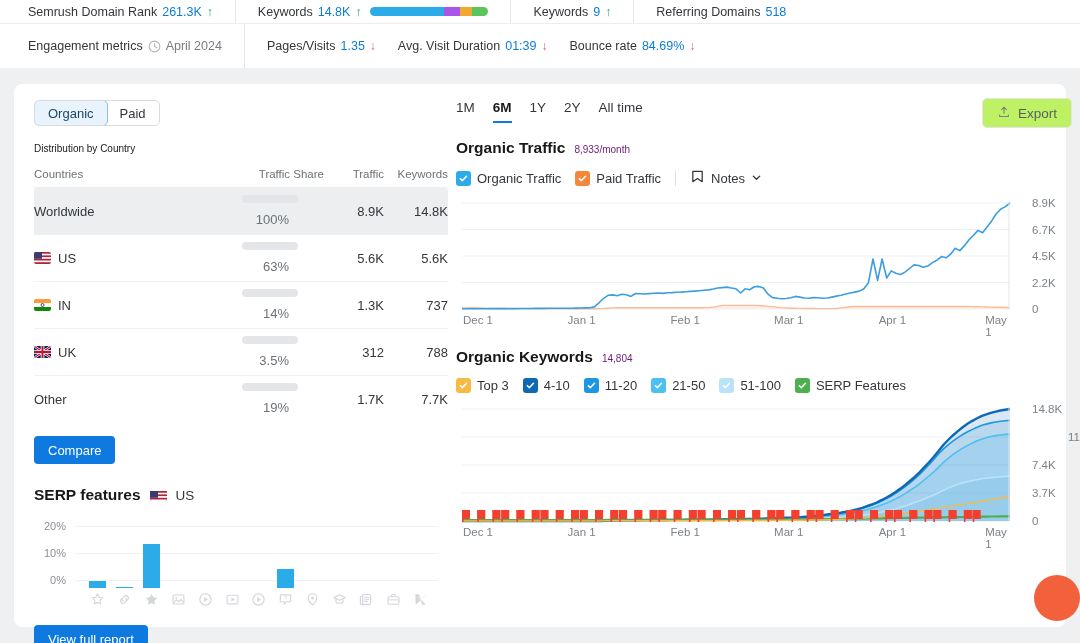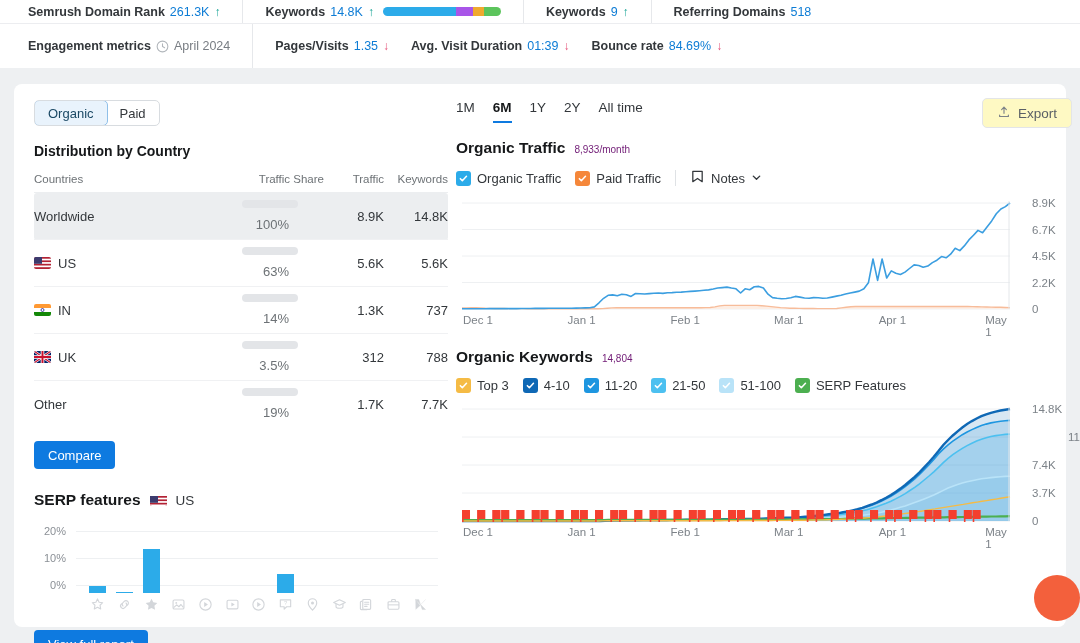--- a/index.html
+++ b/index.html
@@ -23,21 +23,21 @@
     padding-left: 28px;
   }
   .topbar.row1 { height: 23px; }
   .topbar.row2 { height: 45px; border-top: 1px solid #ecedf0; }
   .metric {
     display: flex; align-items: center; gap: 5px;
     padding: 0 22px 0 0;
     height: 100%;
   }
   .metric + .metric { padding-left: 22px; border-left: 1px solid #e6e8eb; }
-  .m-label { color: #33373b; white-space: nowrap; font-weight: bold; }
+  .m-label { color: #33373b; white-space: nowrap; }
   .m-val { color: #0d7cd5; white-space: nowrap; }
   .m-val.gray { color: #787d83; }
   .arrow-up { color: #14a394; font-size: 12px; line-height: 1; }
   .arrow-down { color: #e5547a; font-size: 12px; line-height: 1; }
   .kwbar { display: flex; height: 9px; border-radius: 5px; overflow: hidden; width: 118px; margin-left: 4px; }
   .kwbar i { display: block; height: 100%; }
   .link-blue { color: #0d7cd5; cursor: pointer; }
   .clock-icon { display:inline-block; width: 13px; height: 13px; position: relative; }
   .clock-icon svg { display:block; }
   .showall { margin-left: 22px; padding-left: 22px; border-left: 1px solid #e6e8eb; height:100%; display:flex; align-items:center;}
@@ -71,21 +71,21 @@
     cursor: pointer;
   }
   .toggle span.active {
     background: #e9f3fc;
     border: 1px solid #8fbfe8;
     border-radius: 5px;
     margin: -1px;
     color: #1b4965;
   }
   .section-title {
-    font-size: 14px; font-weight: bold; color: #16181a;
+    font-size: 10px; font-weight: normal; color: #16181a;
     margin-top: 17px;
   }
 
   
   table.dist { width: 414px; border-collapse: collapse; margin-top: 14px; }
   table.dist th {
     font-size: 11.5px; font-weight: normal; color: #6d7276;
     text-align: right; padding: 0 0 7px 0;
   }
   table.dist th.c1 { text-align: left; }
@@ -157,21 +157,21 @@
   .yaxis-r span { position: absolute; left: 6px; transform: translateY(-50%); }
 
   .fab {
     position: absolute; right: -14px; bottom: 6px;
     width: 46px; height: 46px; border-radius: 50%;
     background: #f3603c; cursor: pointer;
   }
   .export-btn {
     position: absolute; right: -6px; top: 14px;
     display: flex; align-items: center; gap: 7px;
-    background: #fef9c3; border: 1px solid #e3e5e8; border-radius: 5px;
+    background: #bef264; border: 1px solid #e3e5e8; border-radius: 5px;
     height: 30px; padding: 0 14px; font-size: 13.5px; color: #5a5f65; cursor: pointer;
   }
 </style>
 </head>
 <body>
 
 <div class="page">
 
   <div class="topbar row1">
     <div class="metric">

